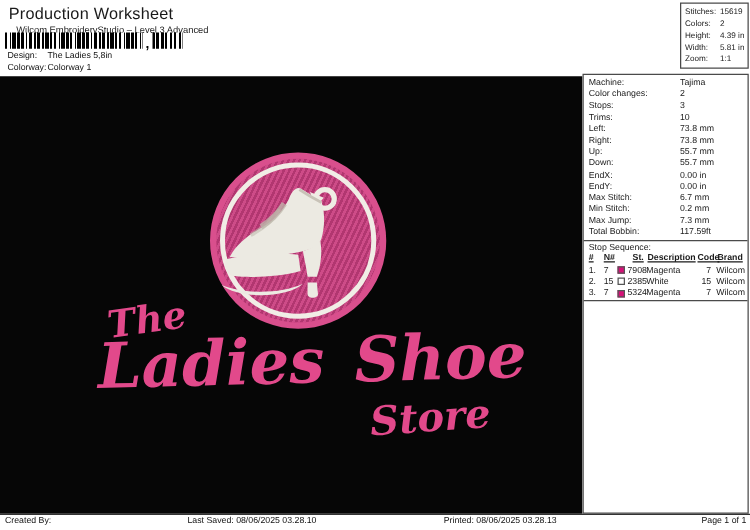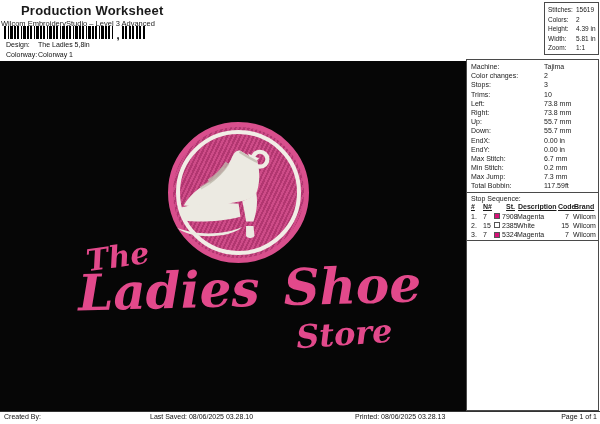--- a/index.html
+++ b/index.html
@@ -3,22 +3,22 @@
 <meta charset="utf-8">
 <style>
   * { margin:0; padding:0; box-sizing:border-box; }
   html,body { background:#e8e8e8; }
   .page {
     position:relative; width:600px; height:424px; background:#ffffff;
     font-family:"Liberation Sans", sans-serif; color:#1a1a1a; overflow:hidden;
   }
 
   
-  .title { position:absolute; left:21px; top:3px; font-size:13px; font-weight:bold; letter-spacing:.2px; }
-  .subtitle { position:absolute; left:1px; top:19px; font-size:7.5px; color:#222; }
+  .title { position:absolute; left:7px; top:3px; font-size:13px; font-weight:normal; letter-spacing:.2px; }
+  .subtitle { position:absolute; left:13px; top:19px; font-size:7.5px; color:#222; }
   .barcode-wrap { position:absolute; left:4px; top:26px; height:13px; display:flex; align-items:stretch; }
   .barcode-main {
     width:110px;
     background:repeating-linear-gradient(90deg,#000 0 2px,#fff 2px 4px,#000 4px 5px,#fff 5px 6px,#000 6px 9px,#fff 9px 10px,#000 10px 12px,#fff 12px 13px);
   }
   .barcode-comma { width:8px; font-size:11px; font-weight:bold; color:#000; align-self:flex-end; text-align:center; line-height:8px; }
   .barcode-tail {
     width:24px;
     background:repeating-linear-gradient(90deg,#000 0 2px,#fff 2px 3px,#000 3px 5px,#fff 5px 7px);
   }

